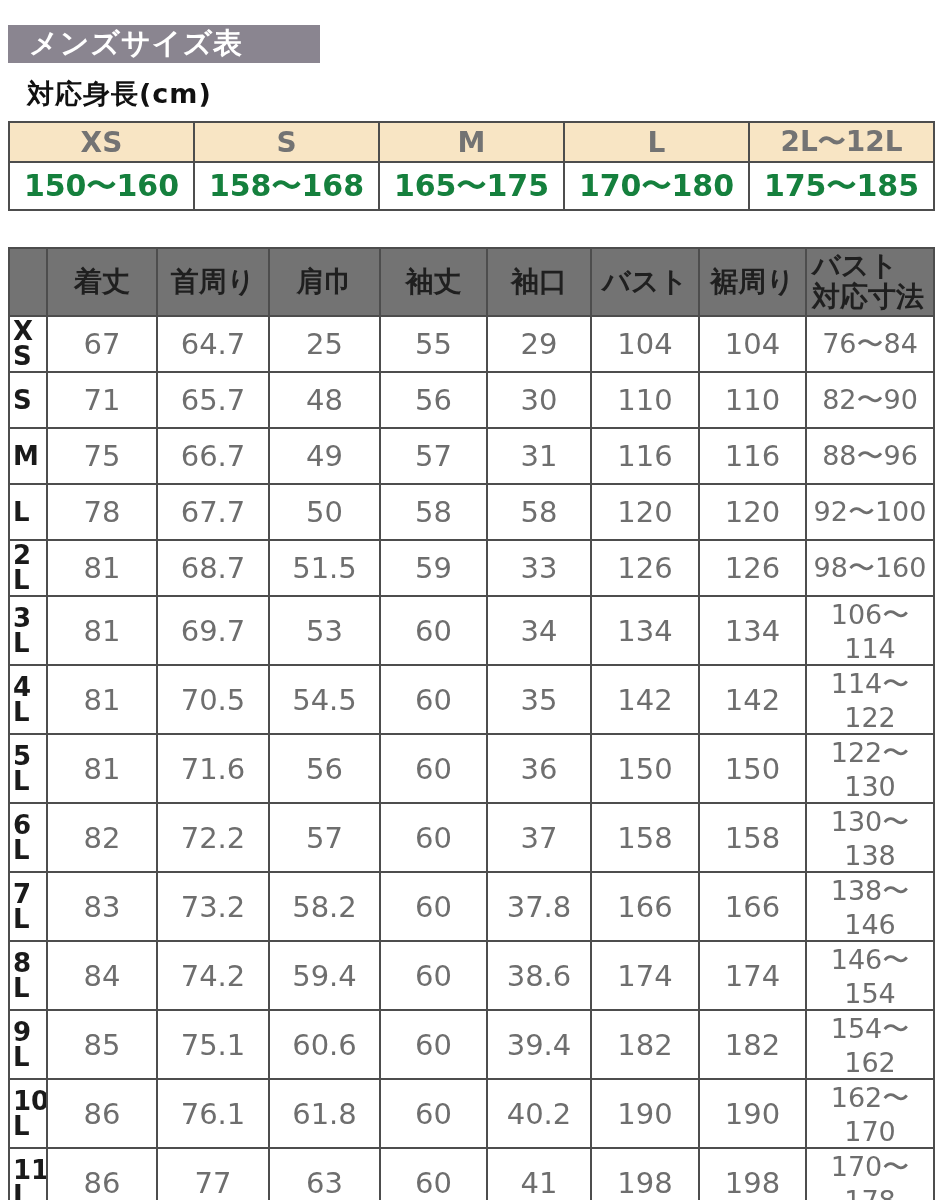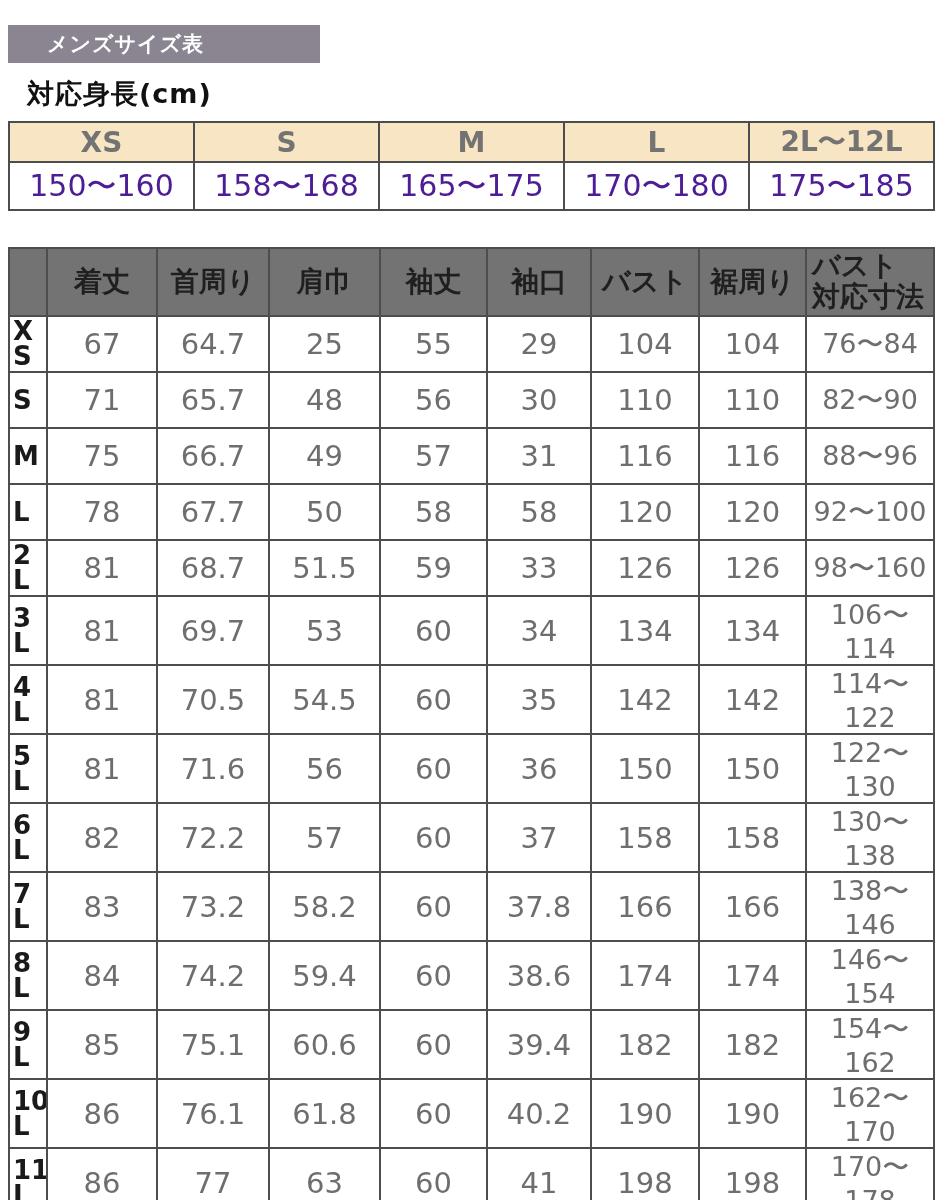--- a/index.html
+++ b/index.html
@@ -16,25 +16,25 @@
   .content {
     padding: 25px 0 0 8px;
   }
 
   
   .title-bar {
     width: 312px;
     height: 38px;
     background: #8A8590;
     color: #ffffff;
-    font-size: 21px;
+    font-size: 29px;
     font-weight: bold;
     display: flex;
     align-items: center;
-    padding-left: 39px;
+    padding-left: 21px;
     box-sizing: border-box;
     letter-spacing: 1px;
   }
 
   
   .subtitle {
     margin: 13px 0 9px 19px;
     font-size: 27px;
     font-weight: bold;
     color: #111111;
@@ -59,23 +59,23 @@
   .height-table th {
     height: 36px;
     background: #F8E5C4;
     color: #737373;
     font-size: 28px;
     font-weight: bold;
   }
   .height-table td {
     height: 46px;
     background: #ffffff;
-    color: #4c1d95;
+    color: #15803d;
     font-size: 30px;
-    font-weight: normal;
+    font-weight: bold;
   }
 
   
   .size-table {
     margin-top: 36px;
   }
   .size-table thead th {
     height: 66px;
     background: #737373;
     color: #1F1F1F;

